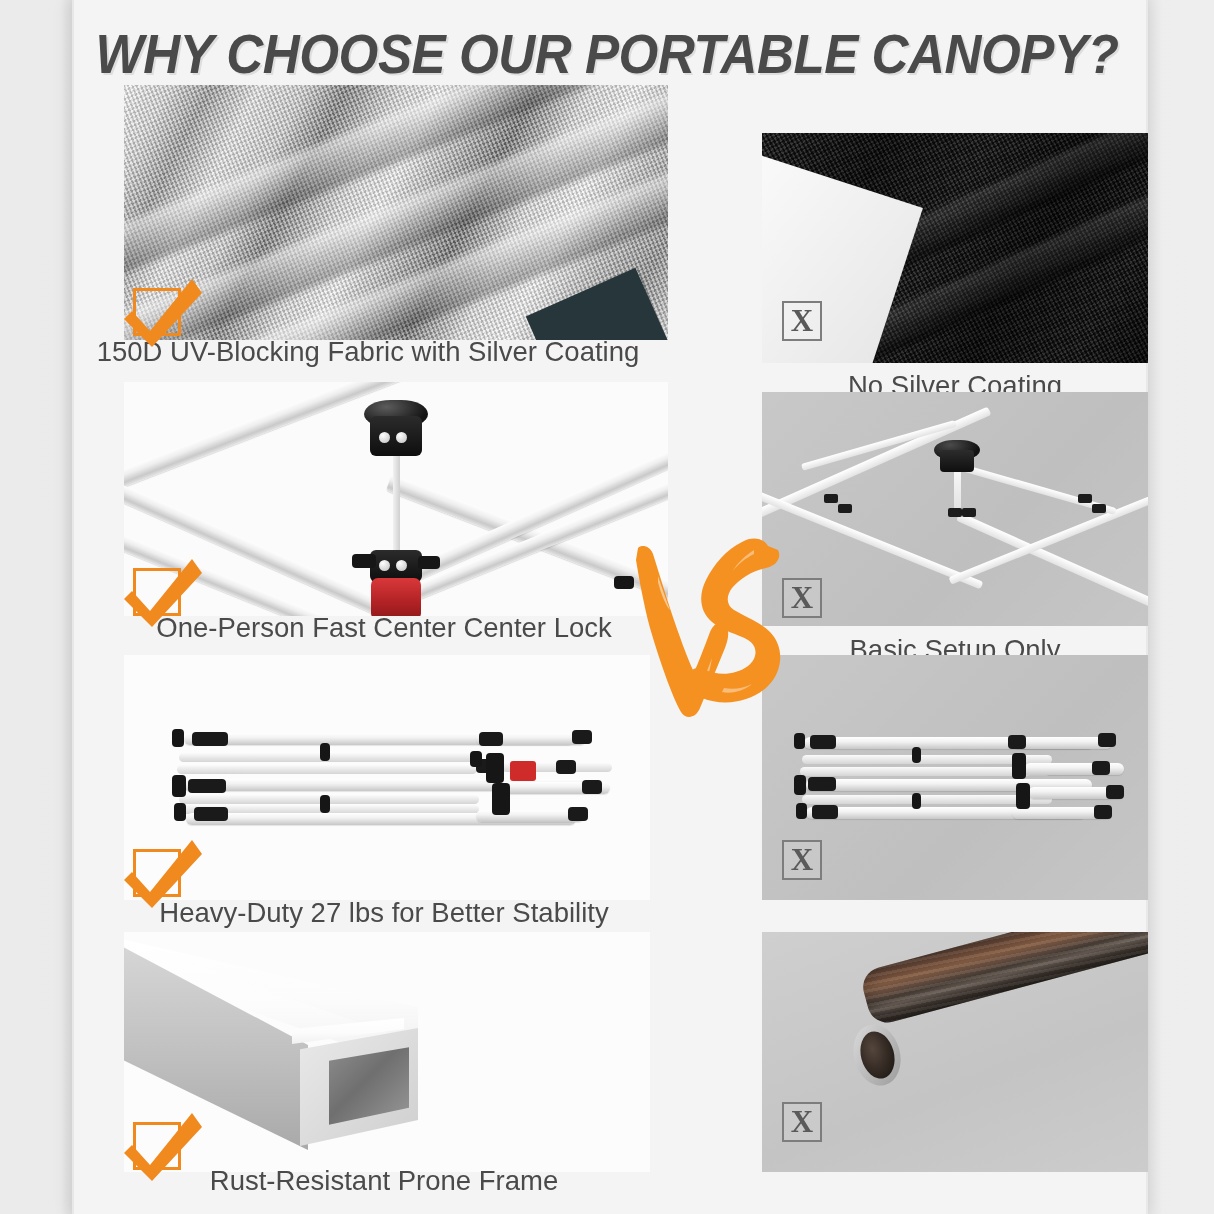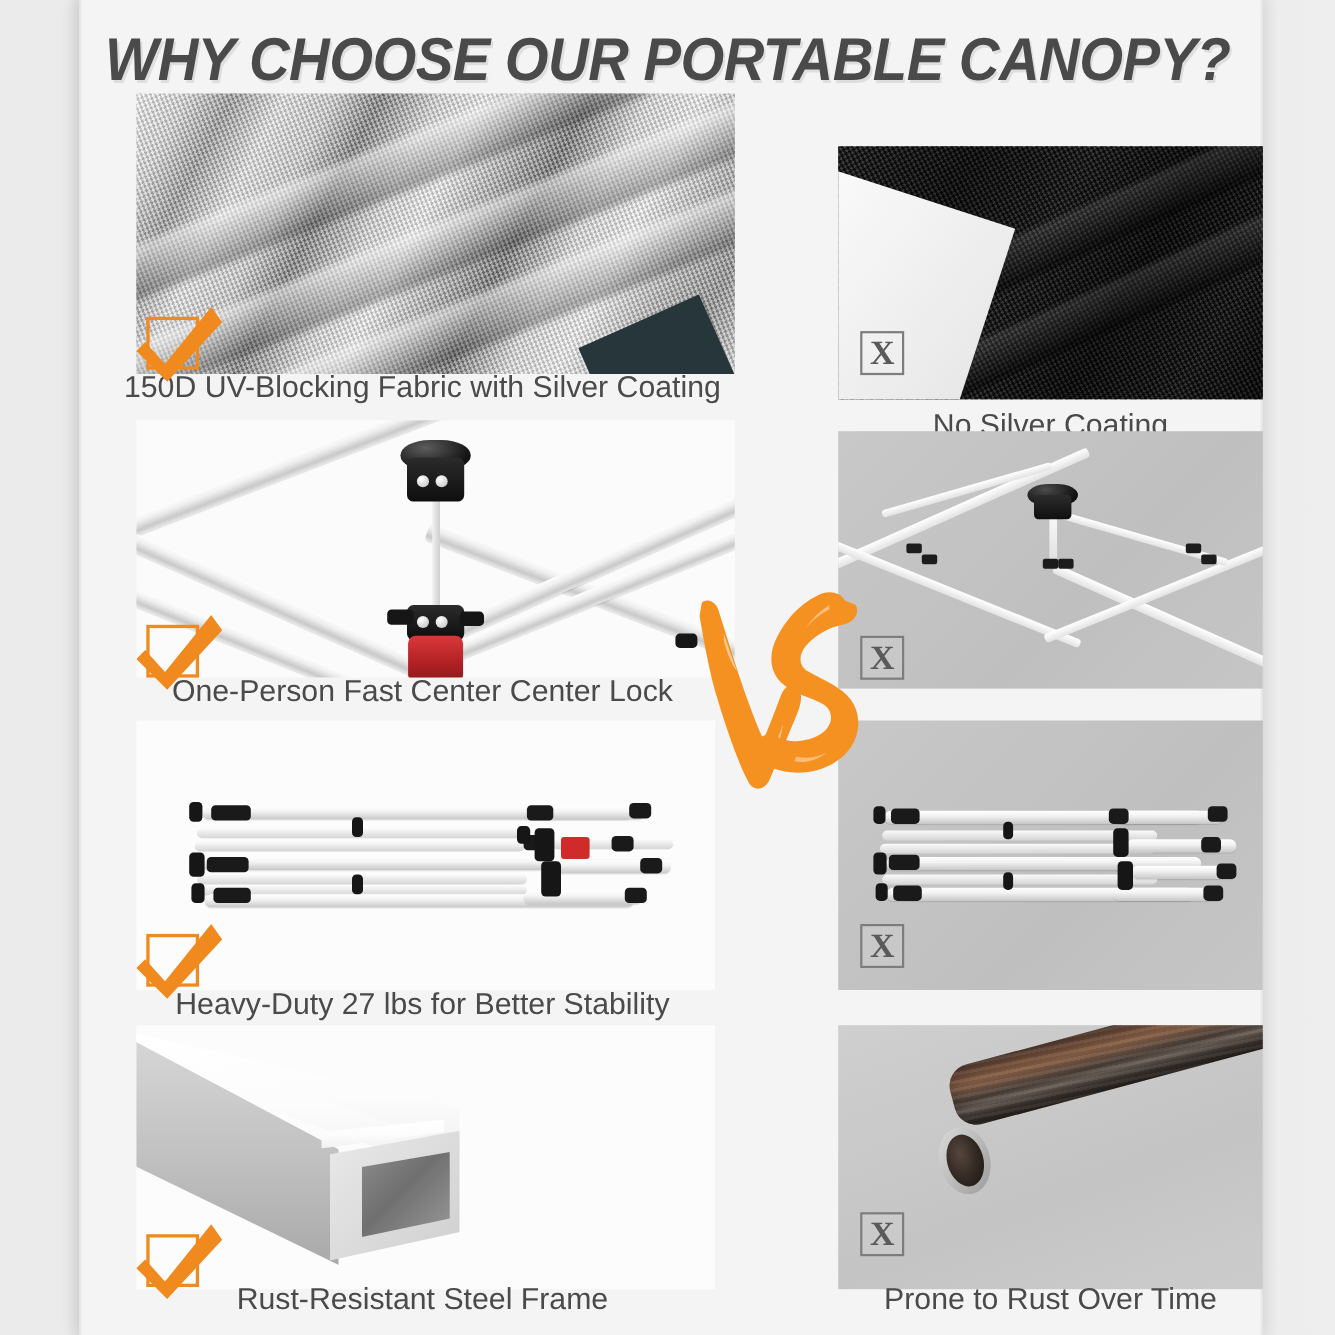--- a/index.html
+++ b/index.html
@@ -228,21 +228,21 @@
       <div class="fold" style="top:120px;"></div>
       <div class="fold" style="top:200px;"></div>
       <div class="dark-corner"></div>
     </div>
   </div>
   <div class="check-badge" style="left:133px; top:288px;">
     <svg viewBox="0 0 78 74">
       <path d="M8 36 L26 56 L68 4 L78 18 L28 72 L0 44 Z" fill="#F08A1E"></path>
     </svg>
   </div>
-  <div class="caption cap-left" style="left:84px; top:336px; width:600px;">150D UV-Blocking Fabric with Silver Coating</div>
+  <div class="caption cap-left" style="left:68px; top:336px; width:600px;">150D UV-Blocking Fabric with Silver Coating</div>
 
   <div class="cell" style="left:124px; top:382px; width:544px; height:234px;">
     <div class="photo frame-photo">
 
       <div class="bar" style="left:-12px; top:92px; width:330px; height:17px; transform:rotate(-21deg); transform-origin:left center;"></div>
 
       <div class="bar" style="left:265px; top:92px; width:330px; height:17px; transform:rotate(21deg); transform-origin:left center;"></div>
 
       <div class="bar" style="left:-14px; top:98px; width:320px; height:16px; transform:rotate(24deg); transform-origin:left center;"></div>
 
@@ -337,21 +337,21 @@
 
       <div class="tube-top" style="left:168px; top:86px; width:112px; height:26px;
            clip-path: polygon(0 42%, 100% 0, 100% 42%, 0 100%);"></div>
     </div>
   </div>
   <div class="check-badge" style="left:133px; top:1122px;">
     <svg viewBox="0 0 78 74">
       <path d="M8 36 L26 56 L68 4 L78 18 L28 72 L0 44 Z" fill="#F08A1E"></path>
     </svg>
   </div>
-  <div class="caption cap-left" style="left:84px; top:1165px; width:600px;">Rust-Resistant Steel Frame</div>
+  <div class="caption cap-left" style="left:84px; top:1165px; width:600px;">Rust-Resistant Prone Frame</div>
 
   <div class="cell" style="left:762px; top:133px; width:386px; height:230px;">
     <div class="photo fabric-black">
       <div class="bfold" style="top:70px;"></div>
       <div class="bfold" style="top:150px;"></div>
       <div class="whitecut"></div>
     </div>
   </div>
   <div class="x-badge" style="left:782px; top:301px;">X</div>
   <div class="caption cap-right" style="left:760px; top:370px; width:390px;text-decoration:underline;">No Silver Coating</div>
@@ -369,20 +369,21 @@
       <div class="ghub-body" style="left:178px; top:58px;"></div>
       <div class="wnode" style="left:62px;  top:102px;"></div>
       <div class="wnode" style="left:76px;  top:112px;"></div>
       <div class="wnode" style="left:186px; top:116px;"></div>
       <div class="wnode" style="left:200px; top:116px;"></div>
       <div class="wnode" style="left:316px; top:102px;"></div>
       <div class="wnode" style="left:330px; top:112px;"></div>
     </div>
   </div>
   <div class="x-badge" style="left:782px; top:578px;">X</div>
+  <div class="caption cap-right" style="left:760px; top:634px; width:390px;">Basic Setup Only</div>
 
   <div class="cell" style="left:762px; top:655px; width:386px; height:245px;">
     <div class="photo grey-photo">
       <div class="pole" style="left:42px;  top:82px;  width:290px;"></div>
       <div class="poled" style="left:40px;  top:100px; width:250px;"></div>
       <div class="poled" style="left:38px;  top:112px; width:250px;"></div>
       <div class="pole" style="left:44px;  top:124px; width:286px;"></div>
       <div class="poled" style="left:40px;  top:140px; width:250px;"></div>
       <div class="pole" style="left:44px;  top:152px; width:280px;"></div>
       <div class="pole" style="left:250px; top:82px;  width:100px;"></div>
@@ -412,21 +413,20 @@
     <div class="photo rust-photo">
       <div class="rust-pipe" style="left:104px; top:40px; width:330px; height:56px;
            transform:rotate(-15deg); transform-origin:left center;">
         <div class="grain"></div>
       </div>
       <div class="pipe-rim" style="left:92px;  top:92px; width:46px; height:62px; transform:rotate(-15deg);"></div>
       <div class="pipe-bore" style="left:99px;  top:99px; width:33px; height:48px; transform:rotate(-15deg);"></div>
     </div>
   </div>
   <div class="x-badge" style="left:782px; top:1102px;">X</div>
-  <div class="caption cap-right" style="left:760px; top:1165px; width:390px;">Prone to Rust Over Time</div>
 
   <div class="vs-wrap">
     <svg viewBox="0 0 150 190">
       <g fill="#F59120">
 
         <path d="M2 12 C6 8 14 10 17 18 C24 40 34 74 45 104
                  C50 118 55 130 58 136 C62 128 68 112 74 96
                  C78 86 86 84 90 90 C94 96 92 104 89 112
                  C80 134 70 158 64 172 C60 182 50 184 45 176
                  C36 160 24 126 14 92 C8 70 3 42 0 24 Z"></path>

